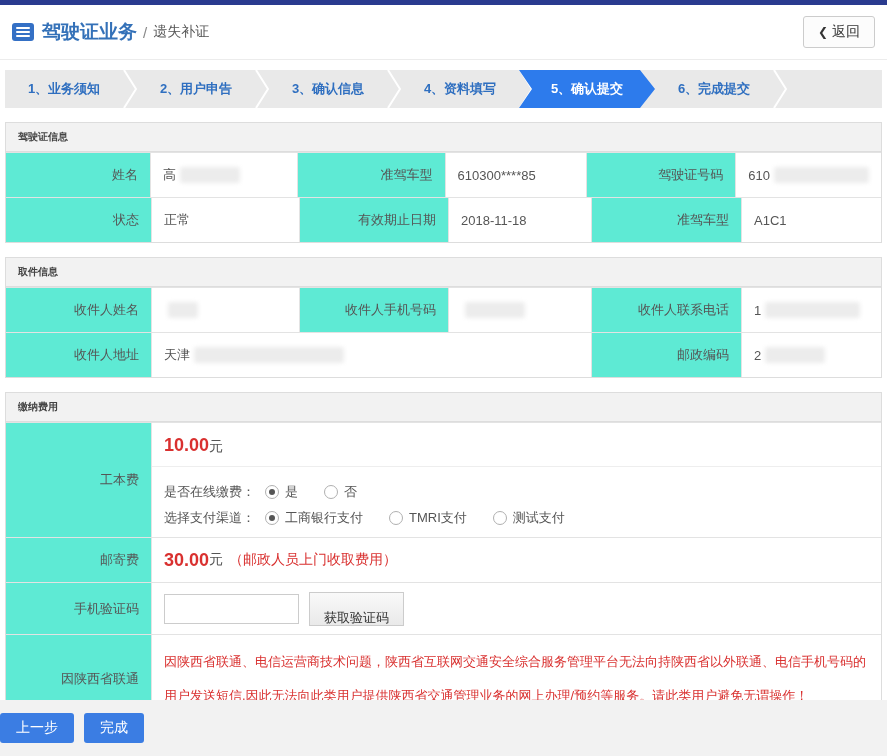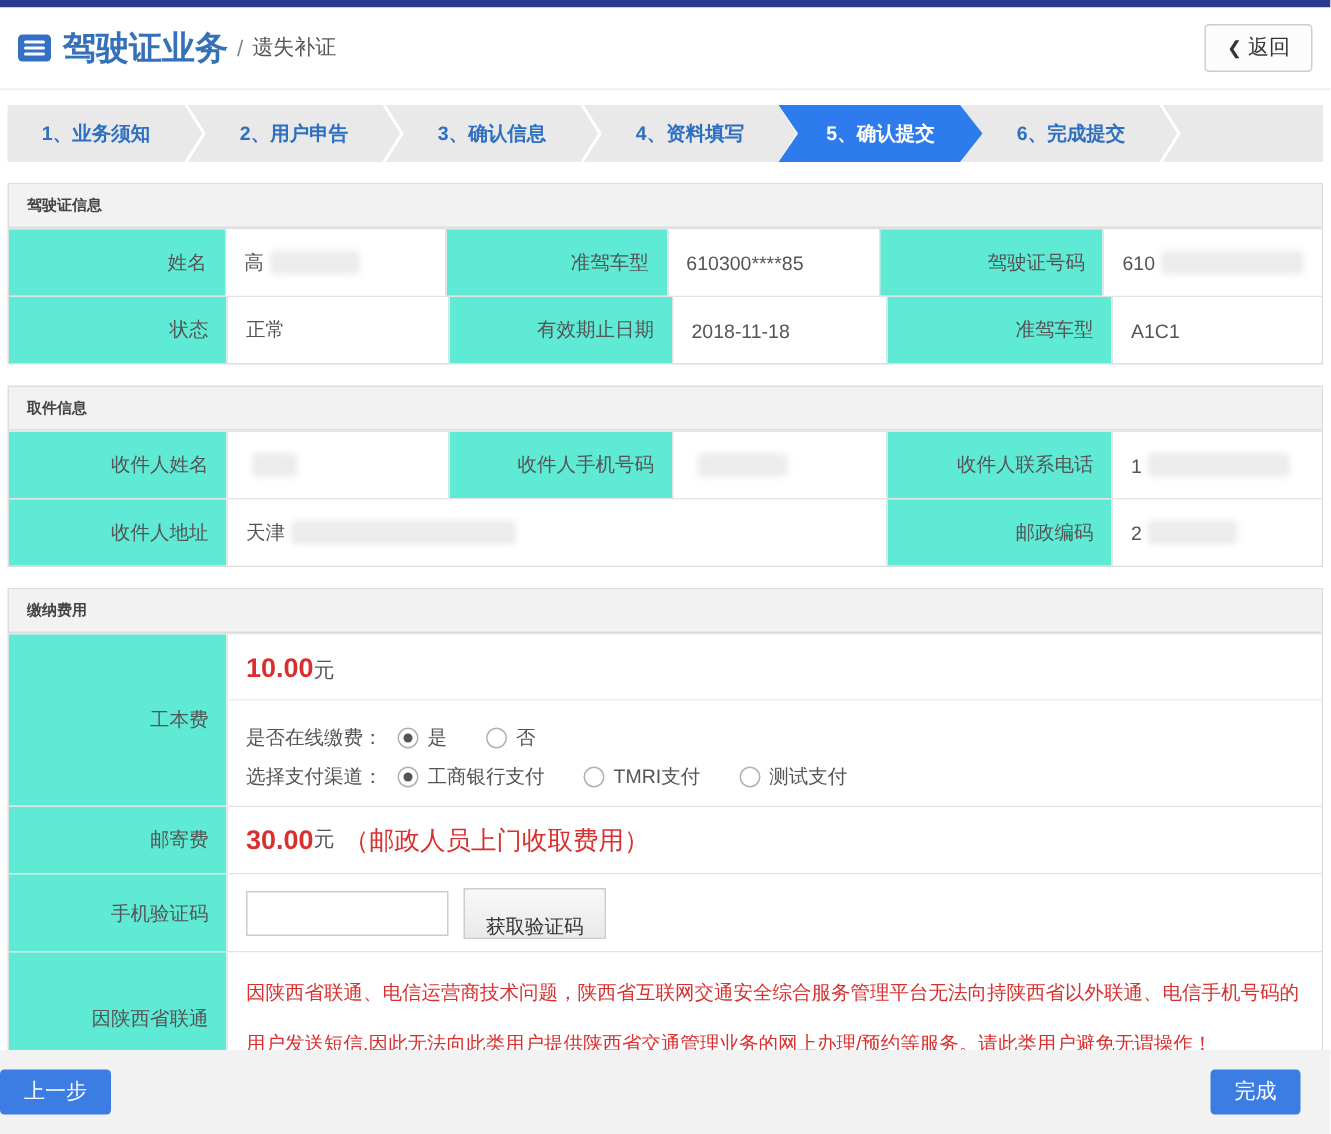--- a/index.html
+++ b/index.html
@@ -9,21 +9,21 @@
     color:#555; font-size:13px; overflow:hidden;
   }
   
   .topbar { height:5px; background:#2a3b8f; }
   .header { height:55px; background:#fff; border-bottom:1px solid #ececec;
     display:flex; align-items:center; padding:0 12px; }
   .hdr-icon { width:22px; height:18px; background:#3470c5; border-radius:3px;
     display:inline-flex; flex-direction:column; justify-content:center; gap:2px;
     padding:0 4px; margin-right:8px; }
   .hdr-icon i { display:block; height:2px; background:#fff; border-radius:1px; }
-  .hdr-title { color:#3471b8; font-size:22px; font-weight:bold; }
+  .hdr-title { color:#3471b8; font-size:19px; font-weight:bold; }
   .hdr-sep { color:#888; font-size:15px; margin:0 6px; }
   .hdr-sub { color:#555; font-size:14px; }
   .back-btn { margin-left:auto; background:#fcfcfc; border:1px solid #ccc; border-radius:3px;
     padding:6px 14px; font-size:14px; color:#333; cursor:pointer; display:flex; align-items:center; gap:4px; }
   .back-btn .chev { font-size:12px; color:#333; }
   
   .steps { margin:10px 5px 0 5px; height:38px; background:#e9e9e9; display:flex; align-items:stretch; }
   .step { width:118px; display:flex; align-items:center; justify-content:center;
     color:#2f6fc0; font-weight:bold; font-size:13px; }
   .step-sep { width:14px; display:flex; align-items:center; }
@@ -43,40 +43,40 @@
   .w-lab { width:145px; } .w-v1 { width:148px; } .w-lab2 { width:149px; }
   .w-v2 { width:143px;text-align:center; } .w-lab3 { width:150px; } .w-v3 { flex:1; }
   .w-addr { width:440px; }
   
   .redact { display:inline-block; height:16px; background:#ececec; border-radius:3px;
     filter:blur(2px); margin-left:4px; vertical-align:middle; }
   .r-sm { width:30px; } .r-md { width:60px; } .r-lg { width:95px; } .r-xl { width:150px; }
   
   .fee-amount { color:#d9302f; font-size:18px; font-weight:bold; }
   .fee-unit { color:#555; font-size:14px; }
-  .fee-note { color:#d9302f; font-size:17px; margin-left:6px; }
+  .fee-note { color:#d9302f; font-size:14px; margin-left:6px; }
   .fee-main { flex:1; border-left:1px solid #e3e3e3; background:#fff; padding:0; }
   .fee-top { padding:12px 12px 10px 12px; border-bottom:1px solid #eee; }
   .fee-opts { padding:8px 12px 10px 12px; }
   .opt-line { display:flex; align-items:center; margin-top:8px; }
   .opt-q { color:#555; margin-right:10px; }
   .radio { display:inline-block; width:14px; height:14px; border:1px solid #b0b0b0;
     border-radius:50%; background:#fff; position:relative; margin-right:6px; flex:none; }
   .radio.checked::after { content:""; position:absolute; left:3px; top:3px; width:6px; height:6px;
     border-radius:50%; background:#555; }
   .opt { display:inline-flex; align-items:center; margin-right:26px; color:#555; cursor:pointer; }
   .code-input { width:135px; height:30px; border:1px solid #ccc; padding:0 8px; font-size:13px;
     color:#333; outline:none; }
   .code-btn { height:30px; margin-left:10px; padding:16px 14px; font-size:13px; color:#333;
     background:linear-gradient(#f9f9f9,#e9e9e9); border:1px solid #ccc; cursor:pointer; }
   .notice { color:#d9302f; line-height:2.6; padding:10px 12px; font-size:13px; }
   .tall { min-height:78px; }
   
   .footer { position:absolute; left:0; right:0; bottom:0; height:56px; background:#f2f2f2;
-    display:flex; align-items:center; justify-content:space-between; padding-right:20px; gap:10px; }
+    display:flex; align-items:center; justify-content:flex-start; padding-right:20px; gap:10px; }
   .btn-blue { background:#3b7de3; color:#fff; border:none; border-radius:3px; height:30px;
     padding:0 16px; font-size:14px; cursor:pointer; }
   html,body { position:relative; }
 </style>
 </head>
 <body>
 
 <div class="topbar"></div>
 
 <div class="header">

